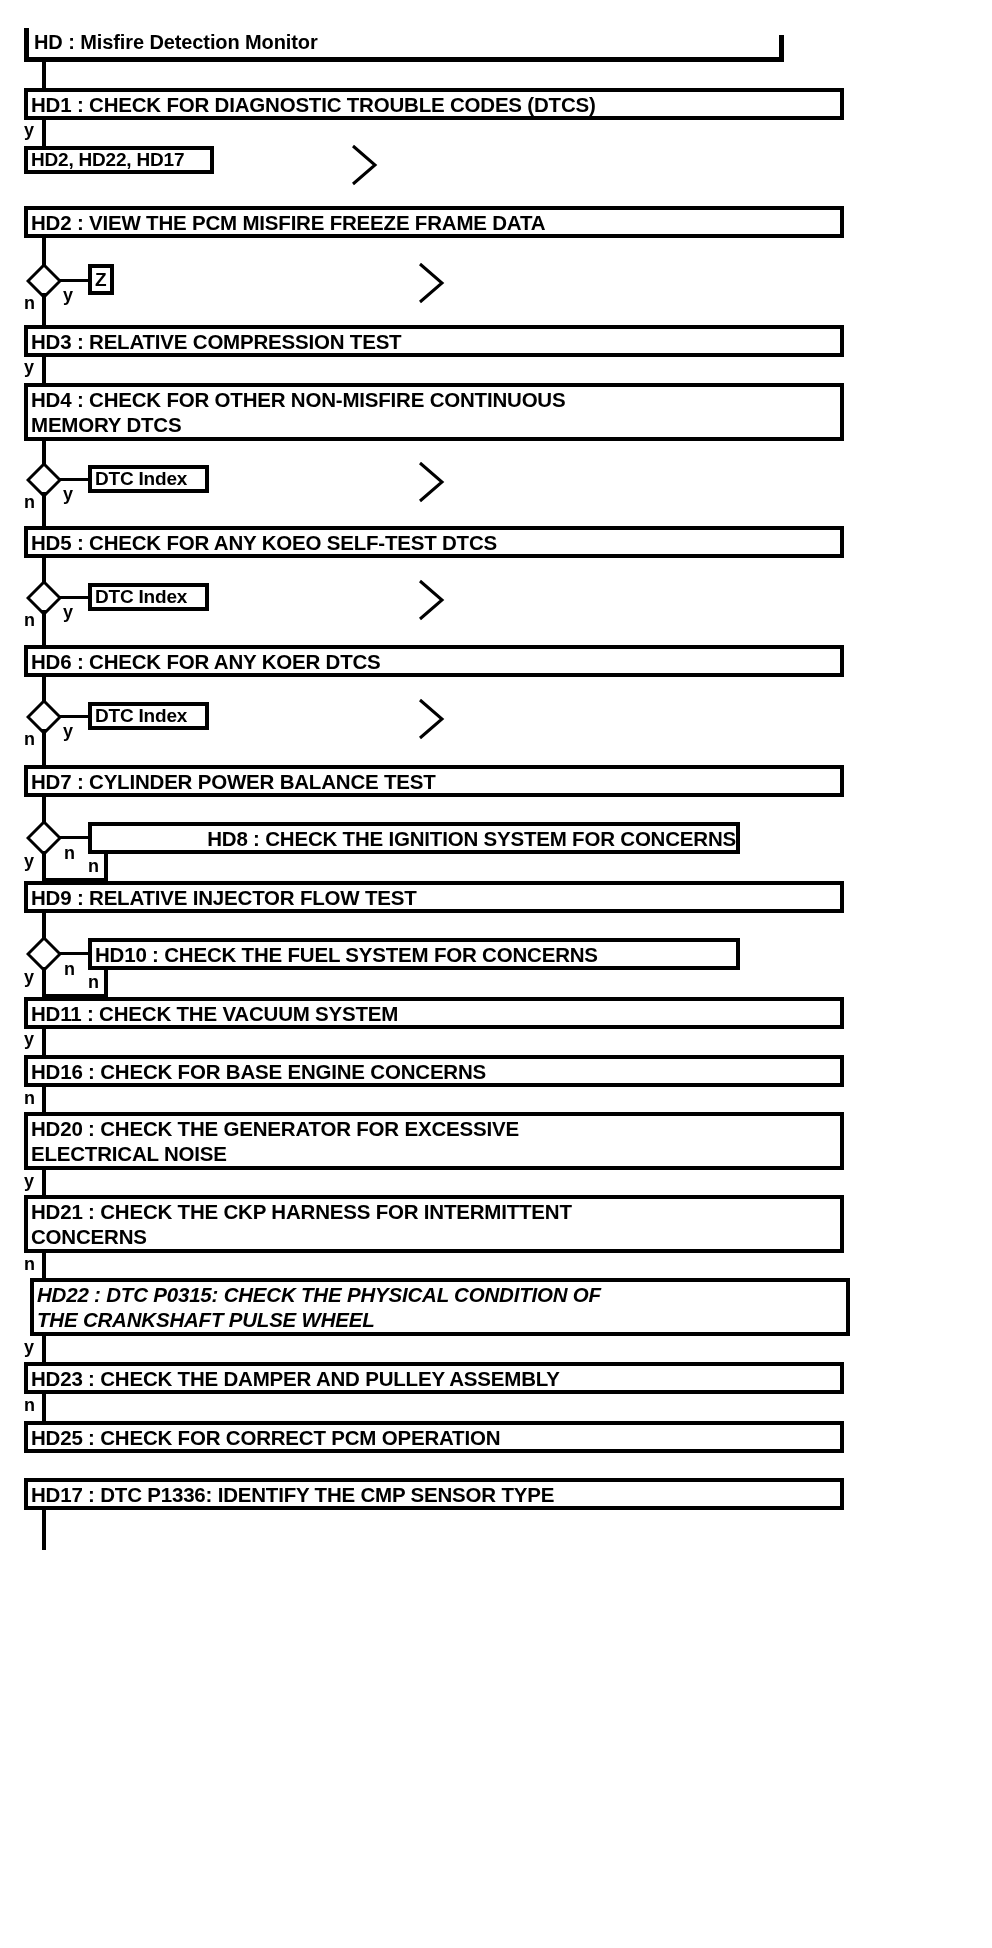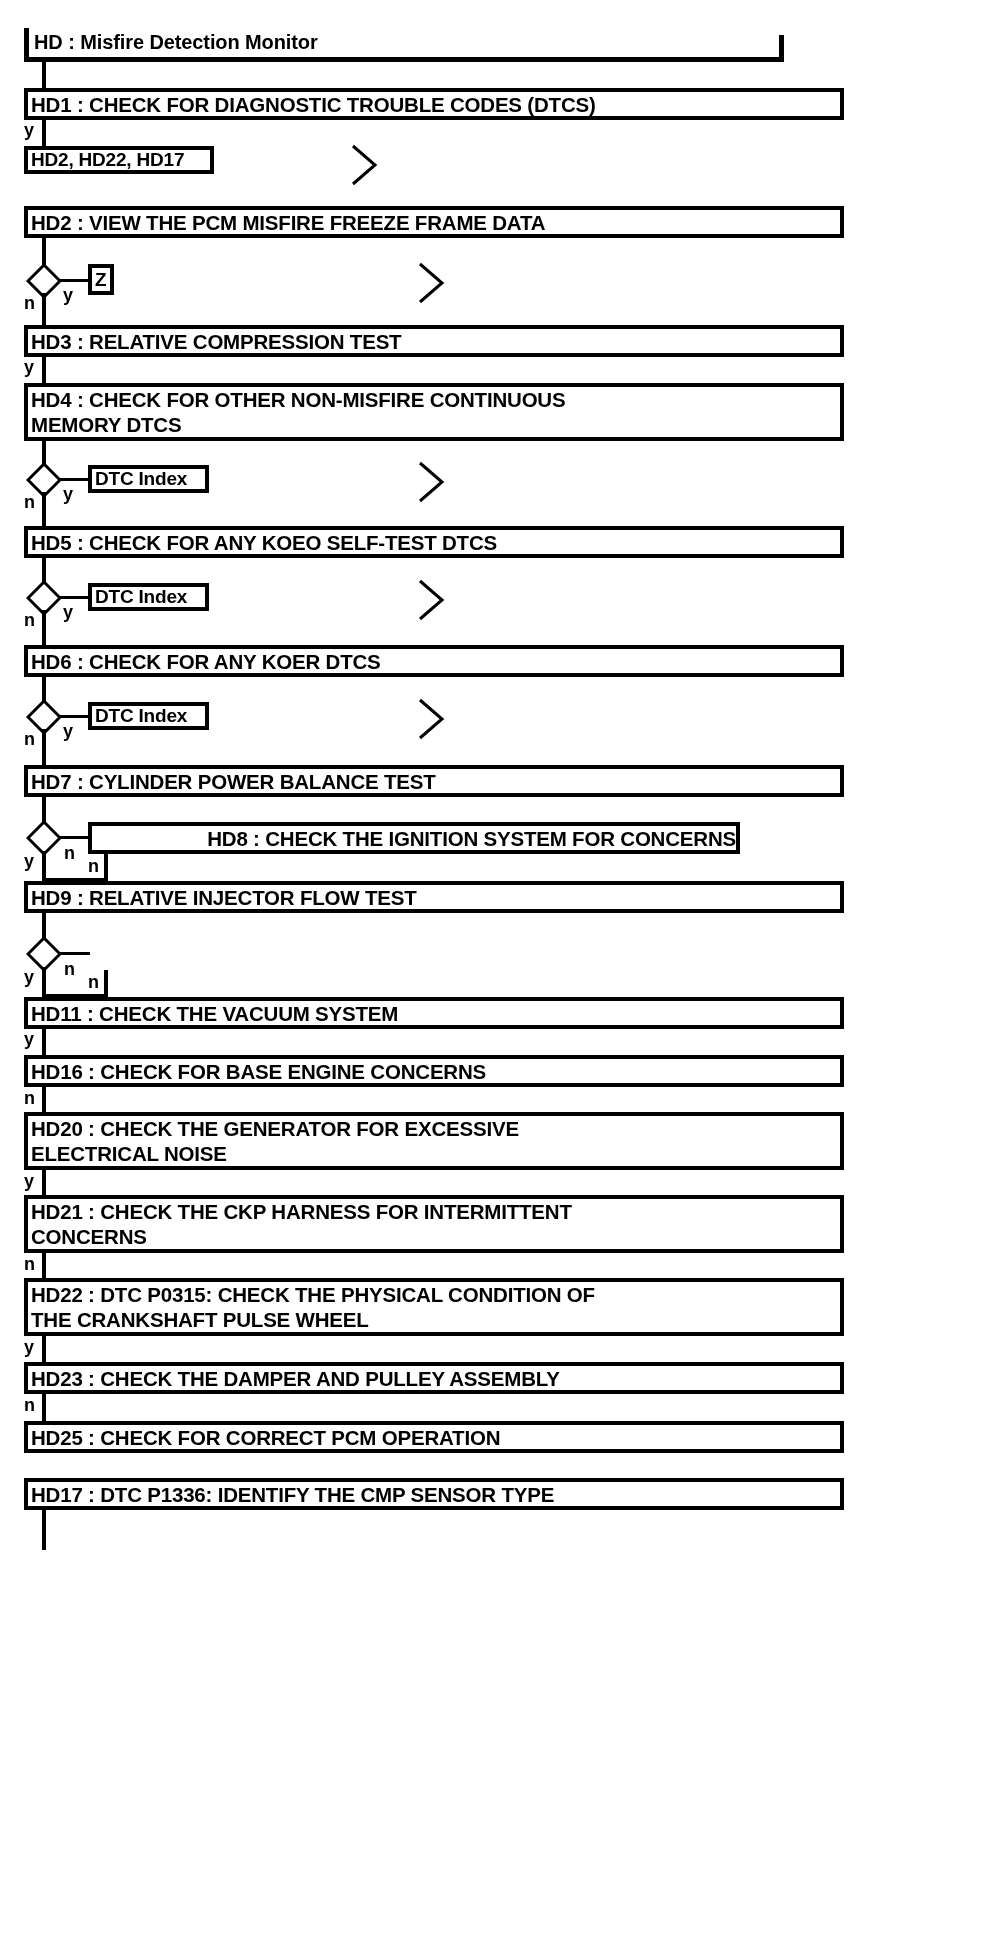--- a/index.html
+++ b/index.html
@@ -247,20 +247,23 @@
 
   <div class="diamond" style="left:26px;top:936px;">
     <svg width="36" height="36" viewBox="0 0 36 36">
         <path d="M18 2 L34 18 L18 34 L2 18 Z" fill="#fff" stroke="#000" stroke-width="3"></path>
       </svg>
   </div>
   <div class="hthin" style="left:58px;top:952px;width:32px;"></div>
   <span class="blab" style="left:24px;top:968px;">y</span>
   <span class="blab" style="left:64px;top:960px;">n</span>
 
+  <div class="box" style="left:88px;top:938px;width:652px;height:32px;">
+    <span class="txt">HD10 : CHECK THE FUEL SYSTEM FOR CONCERNS</span>
+  </div>
   <div class="vline" style="left:104px;top:970px;height:28px;"></div>
   <div class="hline" style="left:42px;top:994px;width:66px;"></div>
   <span class="blab" style="left:88px;top:973px;">n</span>
   <div class="vline" style="left:42px;top:967px;height:32px;"></div>
 
   <div class="box" style="left:24px;top:997px;width:820px;height:32px;">
     <span class="txt">HD11 : CHECK THE VACUUM SYSTEM</span>
   </div>
   <div class="vline" style="left:42px;top:1029px;height:28px;"></div>
   <span class="blab" style="left:24px;top:1030px;">y</span>
@@ -278,21 +281,21 @@
   <div class="vline" style="left:42px;top:1170px;height:26px;"></div>
   <span class="blab" style="left:24px;top:1172px;">y</span>
 
   <div class="box two" style="left:24px;top:1195px;width:820px;height:58px;">
     <span class="txt">HD21 : CHECK THE CKP HARNESS FOR INTERMITTENT
 CONCERNS</span>
   </div>
   <div class="vline" style="left:42px;top:1253px;height:26px;"></div>
   <span class="blab" style="left:24px;top:1255px;">n</span>
 
-  <div class="box two" style="left:24px;top:1278px;width:820px;height:58px;">
+  <div class="box two" style="left:30px;top:1278px;width:820px;height:58px;font-style:italic;">
     <span class="txt">HD22 : DTC P0315: CHECK THE PHYSICAL CONDITION OF
 THE CRANKSHAFT PULSE WHEEL</span>
   </div>
   <div class="vline" style="left:42px;top:1336px;height:27px;"></div>
   <span class="blab" style="left:24px;top:1338px;">y</span>
 
   <div class="box" style="left:24px;top:1362px;width:820px;height:32px;">
     <span class="txt">HD23 : CHECK THE DAMPER AND PULLEY ASSEMBLY</span>
   </div>
   <div class="vline" style="left:42px;top:1394px;height:28px;"></div>

